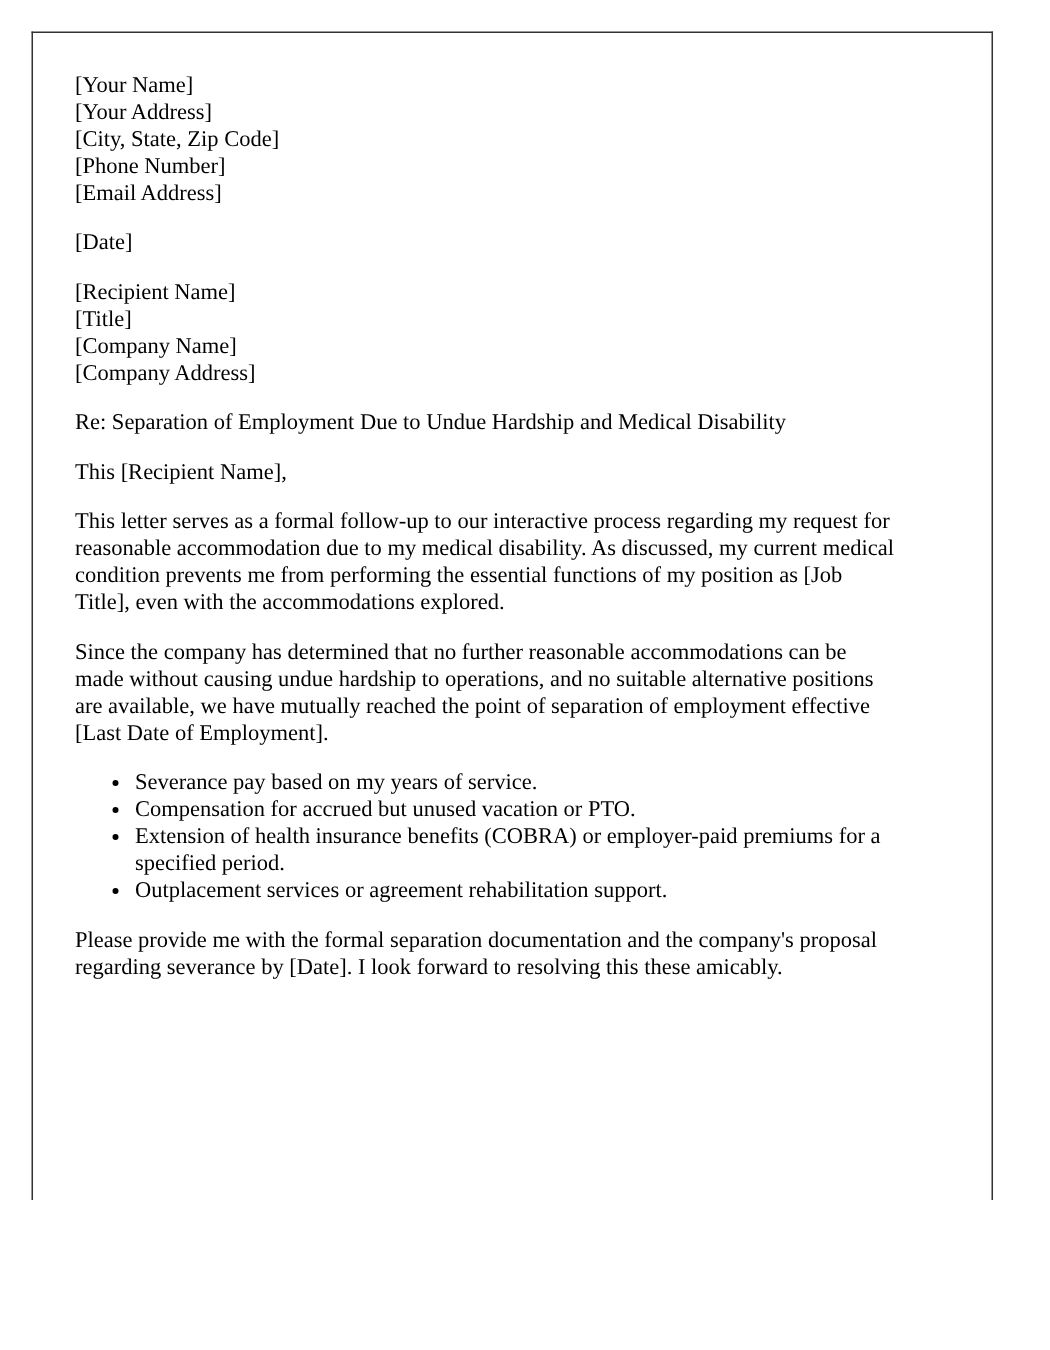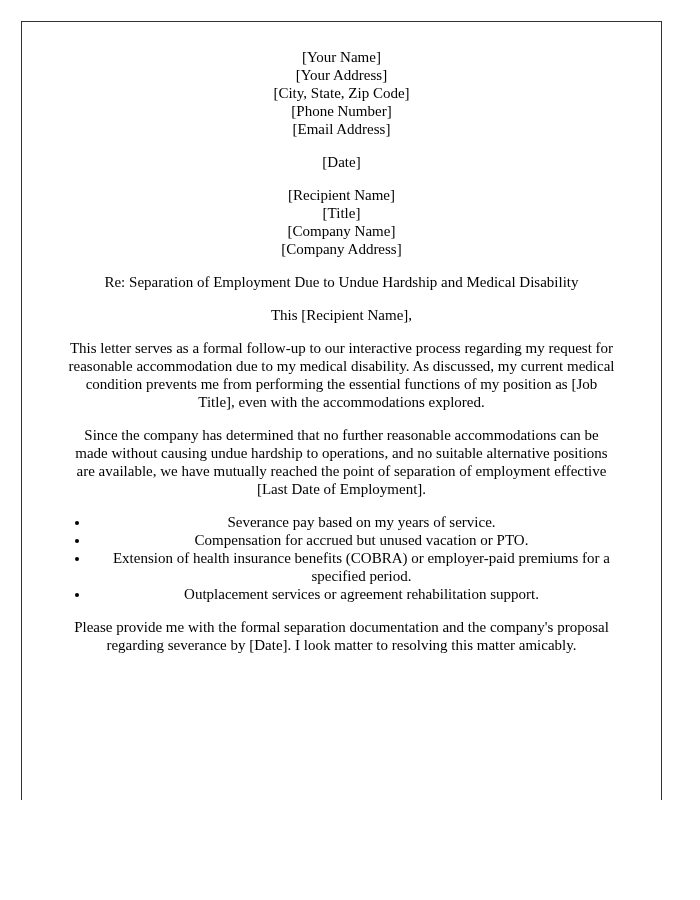--- a/index.html
+++ b/index.html
@@ -1,15 +1,15 @@
 <!DOCTYPE html>
 <html><head>
 <meta charset="utf-8">
 <style>
-  * { box-sizing: border-box; text-align: center; }
+  * { box-sizing: border-box; }
   html, body {
     margin: 0;
     padding: 0;
   }
   body {
     width: 700px;
     height: 900px;
     background: #ffffff;
     position: relative;
     font-family: "Liberation Serif", "DejaVu Serif", serif;
@@ -81,15 +81,15 @@
   <ul class="bullets">
       <li>Severance pay based on my years of service.</li>
       <li>Compensation for accrued but unused vacation or PTO.</li>
       <li>Extension of health insurance benefits (COBRA) or employer-paid premiums for a
 specified period.</li>
       <li>Outplacement services or agreement rehabilitation support.</li>
     </ul>
 
 
   <div class="block">Please provide me with the formal separation documentation and the company's proposal
-regarding severance by [Date]. I look matter to resolving this matter amicably.</div>
+regarding severance by [Date]. I look forward to resolving this these amicably.</div>
 
 </div>
 
 </body></html>

